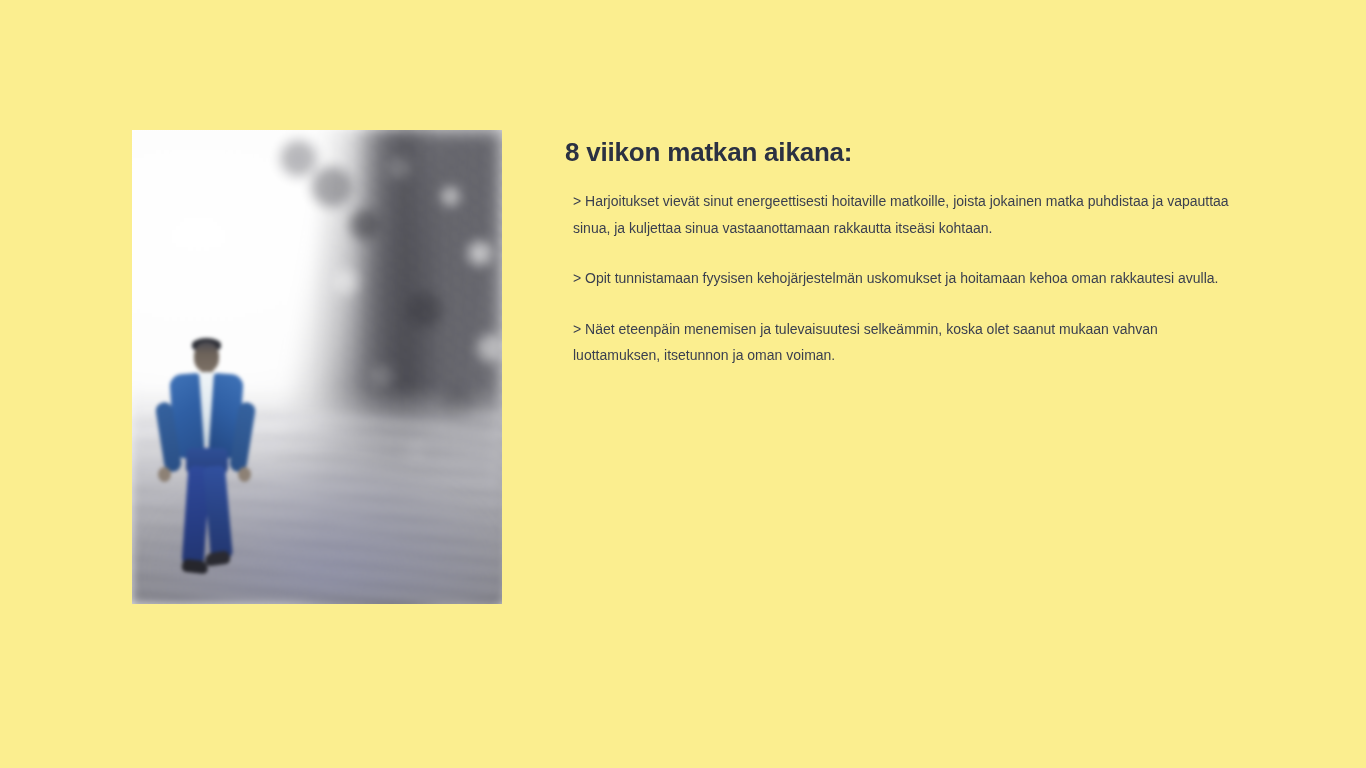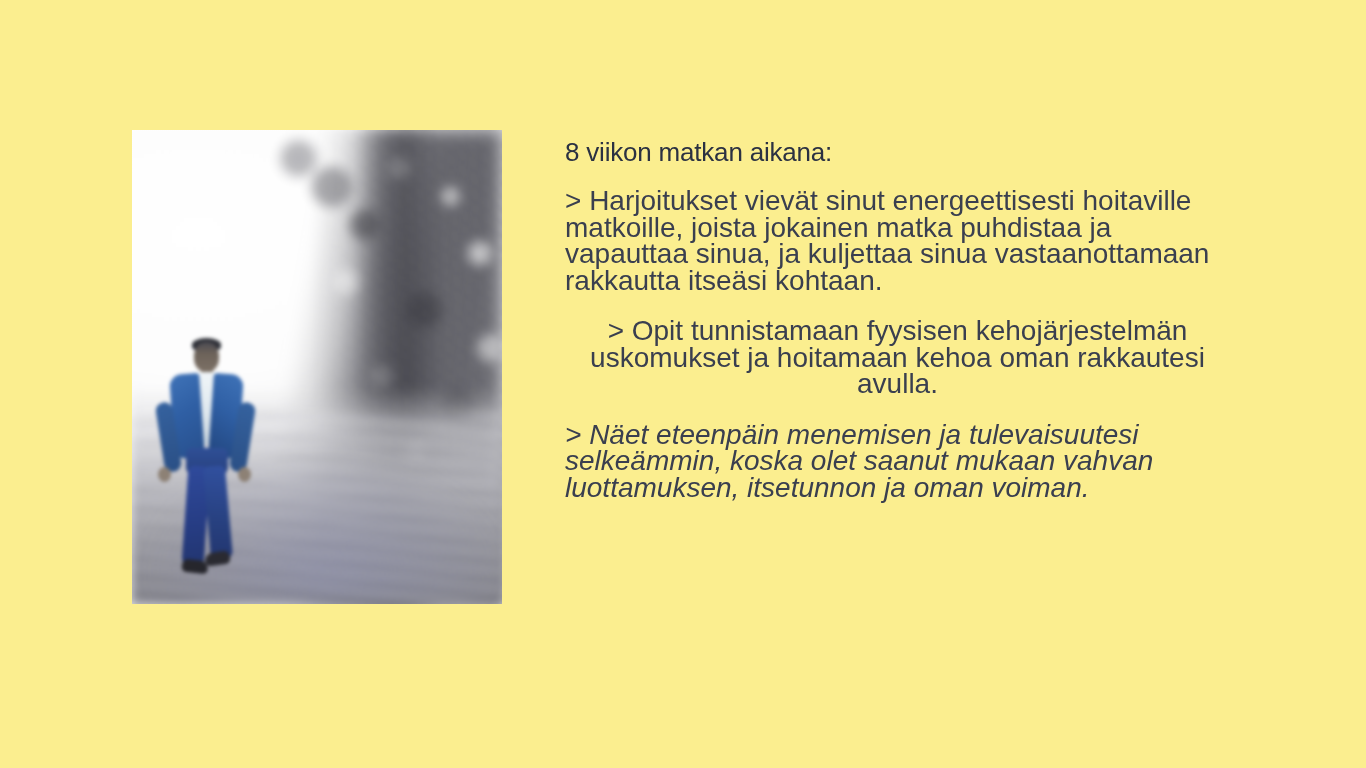--- a/index.html
+++ b/index.html
@@ -242,34 +242,34 @@
 
   
   #text-col {
     position: absolute;
     left: 565px;
     top: 136px;
     width: 665px;
   }
   #heading {
     font-size: 26px;
-    font-weight: normal;
+    font-weight: bold;
     color: #2b3142;
     letter-spacing: -0.2px;
     line-height: 32px;
     margin: 0 0 20px 0;
   }
   .para {
-    font-size: 28px;
+    font-size: 14px;
     line-height: 26.5px;
     color: #3a3f4f;
-    margin: 0 0 24px 0;
+    margin: 0 0 24px 8px;
     white-space: pre-wrap;
   }
-  .para:last-child { margin-bottom: 0; font-style: italic; }
+  .para:last-child { margin-bottom: 0; }
 </style>
 </head>
 <body style="background: rgb(251, 238, 143);">
 
 <div id="slide" style="background: rgb(251, 238, 143);">
 
   <div id="photo-frame">
     <div class="photo-layer ph-sky"></div>
     <div class="photo-layer ph-forest-right"></div>
     <div class="photo-layer ph-canopy"></div>
@@ -297,17 +297,17 @@
       <div class="p-part p-shoe-r"></div>
     </div>
 
     <div id="photo-softener"></div>
   </div>
 
   <div id="text-col">
     <h1 id="heading" style="color: rgb(43, 49, 66);">8 viikon matkan aikana:</h1>
 
     <p class="para" style="color: rgb(58, 63, 79);">&gt; Harjoitukset vievät sinut energeettisesti hoitaville matkoille, joista jokainen matka puhdistaa ja vapauttaa sinua, ja kuljettaa sinua vastaanottamaan rakkautta itseäsi kohtaan.</p>
-    <p class="para" style="color: rgb(58, 63, 79); text-align: center;">&gt; Opit tunnistamaan fyysisen kehojärjestelmän uskomukset ja hoitamaan kehoa oman rakkautesi avulla.</p>
+    <p class="para" style="color: rgb(58, 63, 79);">&gt; Opit tunnistamaan fyysisen kehojärjestelmän uskomukset ja hoitamaan kehoa oman rakkautesi avulla.</p>
     <p class="para" style="color: rgb(58, 63, 79);">&gt; Näet eteenpäin menemisen ja tulevaisuutesi selkeämmin, koska olet saanut mukaan vahvan luottamuksen, itsetunnon ja oman voiman.</p>
   </div>
 
 </div>
 
 </body></html>

